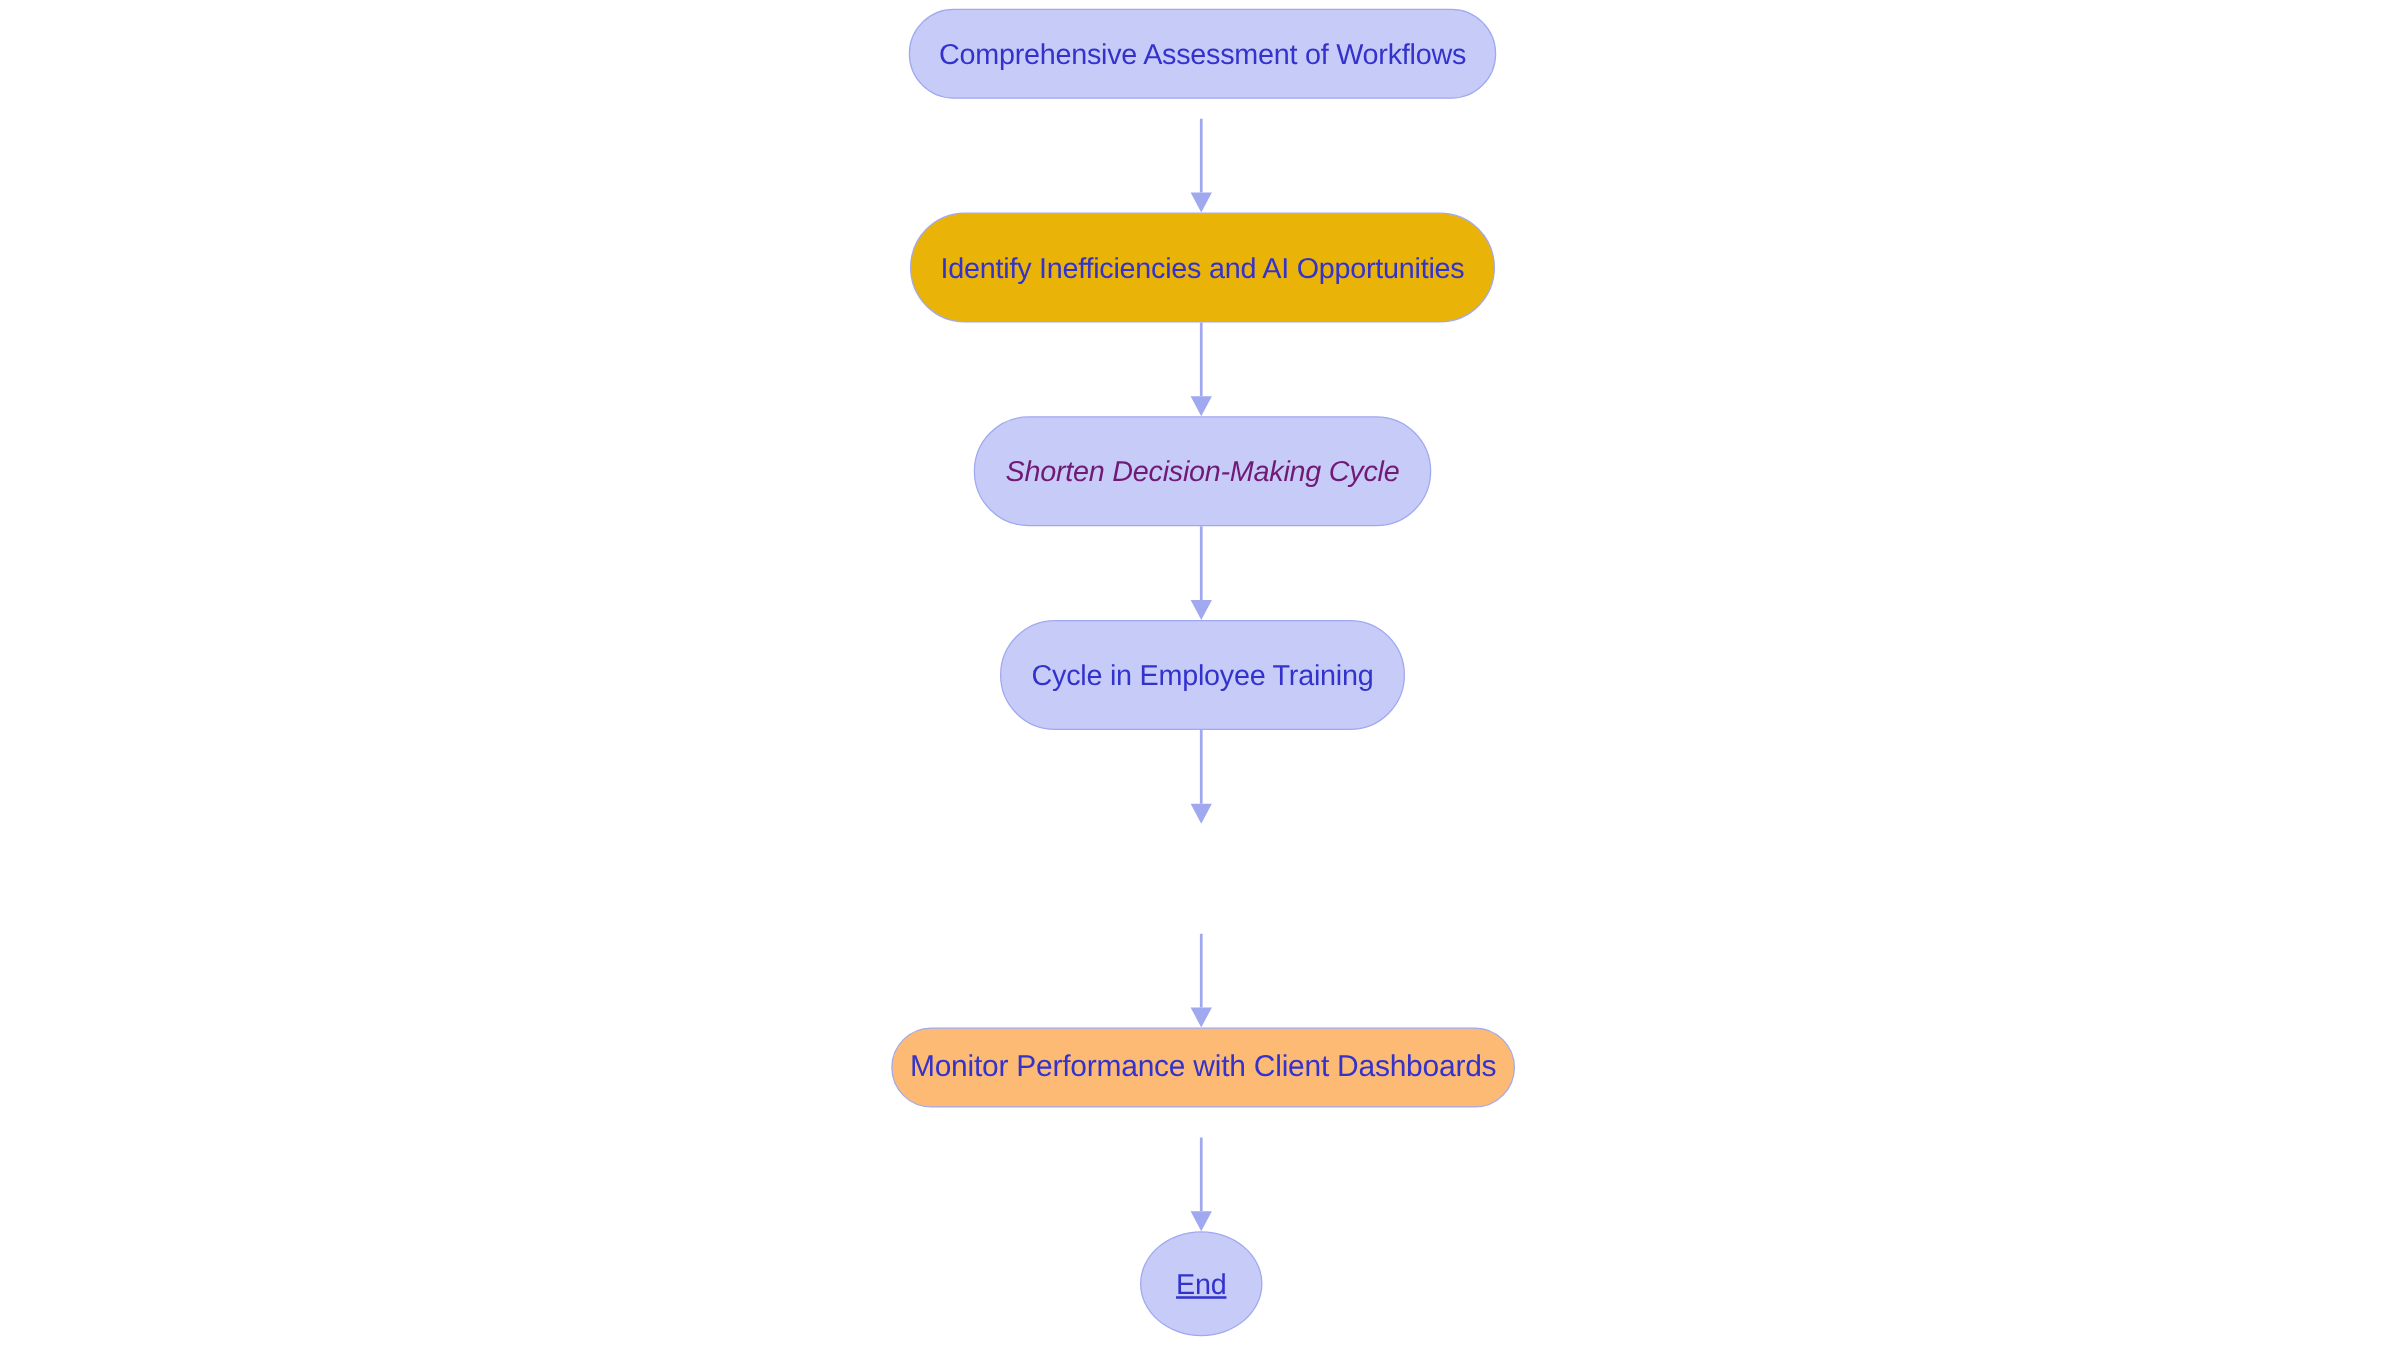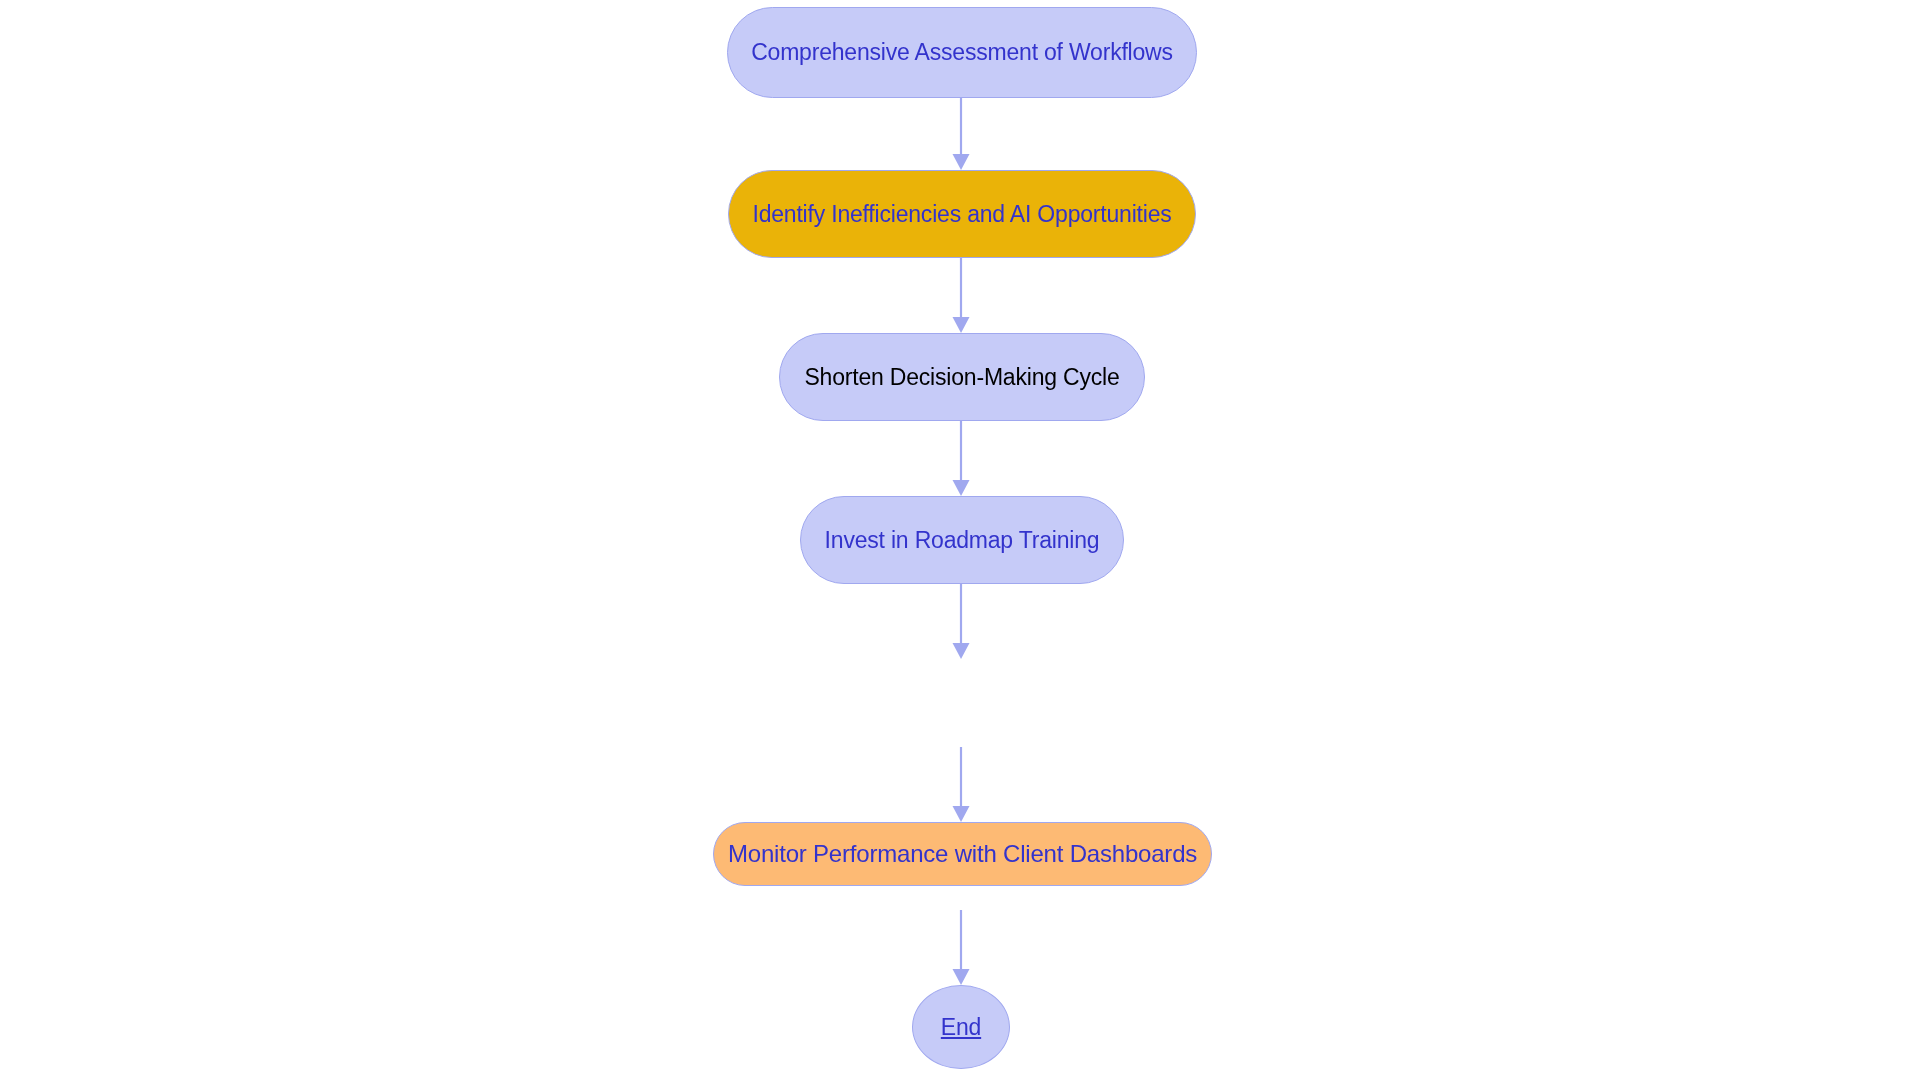--- a/index.html
+++ b/index.html
@@ -76,34 +76,34 @@
       <line x1="961" y1="421" x2="961" y2="480" class="edge-line" stroke="#a0a8ef"></line>
       <polygon points="952.5,480 969.5,480 961,496" class="edge-head" fill="#a0a8ef"></polygon>
       <line x1="961" y1="584" x2="961" y2="643" class="edge-line" stroke="#a0a8ef"></line>
       <polygon points="952.5,643 969.5,643 961,659" class="edge-head" fill="#a0a8ef"></polygon>
       <line x1="961" y1="747" x2="961" y2="806" class="edge-line" stroke="#a0a8ef"></line>
       <polygon points="952.5,806 969.5,806 961,822" class="edge-head" fill="#a0a8ef"></polygon>
       <line x1="961" y1="910" x2="961" y2="969" class="edge-line" stroke="#a0a8ef"></line>
       <polygon points="952.5,969 969.5,969 961,985" class="edge-head" fill="#a0a8ef"></polygon>
     </svg>
 
-  <div class="node process" style="left: 727px; top: 7px; width: 470px; height: 91px; font-size: 23px; background: rgb(198, 203, 248); border-color: rgb(160, 168, 239); color: rgb(51, 51, 204);">
+  <div class="node process" style="left: 727px; top: 7px; width: 470px; height: 72px; font-size: 23px; background: rgb(198, 203, 248); border-color: rgb(160, 168, 239); color: rgb(51, 51, 204);">
     <span class="node-label">Comprehensive Assessment of Workflows</span>
   </div>
 
   <div class="node process" style="left: 728px; top: 170px; width: 468px; height: 88px; font-size: 23px; background: #eab308; border-color: rgb(160, 168, 239); color: rgb(51, 51, 204);">
     <span class="node-label">Identify Inefficiencies and AI Opportunities</span>
   </div>
 
-  <div class="node process" style="left: 779px; top: 333px; width: 366px; height: 88px; font-size: 23px; background: rgb(198, 203, 248); border-color: rgb(160, 168, 239); color: #000000;">
+  <div class="node process" style="left: 779px; top: 333px; width: 366px; height: 88px; font-size: 23px; background: rgb(198, 203, 248); border-color: rgb(160, 168, 239); color: #701a75; font-style: italic;">
     <span class="node-label">Shorten Decision-Making Cycle</span>
   </div>
 
   <div class="node process" style="left: 800px; top: 496px; width: 324px; height: 88px; font-size: 23px; background: rgb(198, 203, 248); border-color: rgb(160, 168, 239); color: rgb(51, 51, 204);">
-    <span class="node-label">Invest in Roadmap Training</span>
+    <span class="node-label">Cycle in Employee Training</span>
   </div>
 
 
   <div class="node process" style="left: 713px; top: 822px; width: 499px; height: 64px; font-size: 24px; background: #fdba74; border-color: rgb(160, 168, 239); color: rgb(51, 51, 204);">
     <span class="node-label">Monitor Performance with Client Dashboards</span>
   </div>
 
   <div class="node terminator" style="left: 912px; top: 985px; width: 98px; height: 84px; font-size: 23px; background: rgb(198, 203, 248); border-color: rgb(160, 168, 239); color: rgb(51, 51, 204);">
     <span class="node-label">End</span>
   </div>

